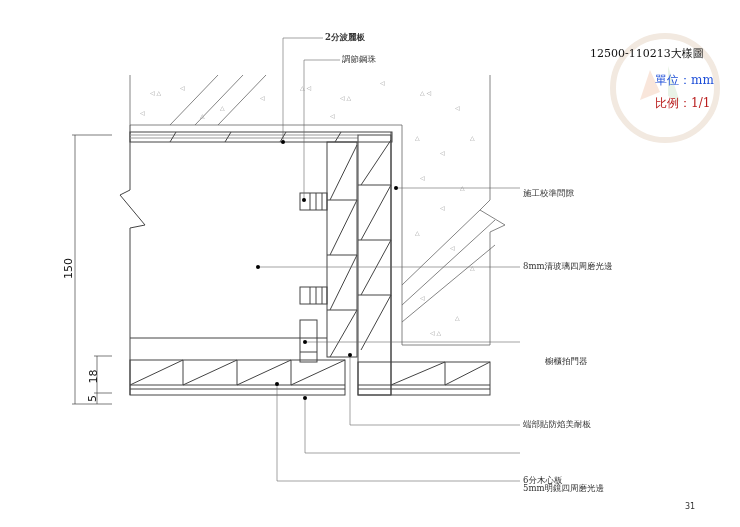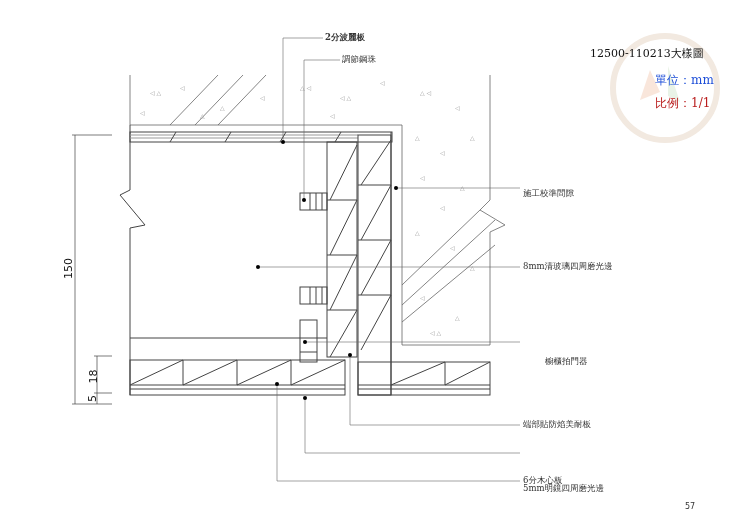--- a/index.html
+++ b/index.html
@@ -174,13 +174,13 @@
 <div class="lbl" style="left:523px;top:261px;">8mm清玻璃四周磨光邊</div>
 <div class="lbl" style="left:523px;top:356px;margin-left:22px;">櫥櫃拍門器</div>
 <div class="lbl" style="left:523px;top:419px;">端部貼防焰美耐板</div>
 <div class="lbl" style="left:523px;top:447px;margin-top:36px;">5mm明鏡四周磨光邊</div>
 <div class="lbl" style="left:523px;top:475px;">6分木心板</div>
 
 <div class="dim" style="left:58px;top:262px;">150</div>
 <div class="dim" style="left:86px;top:370px;">18</div>
 <div class="dim" style="left:89px;top:392px;">5</div>
 
-<div class="pageno">57</div>
+<div class="pageno">31</div>
 
 </body></html>

